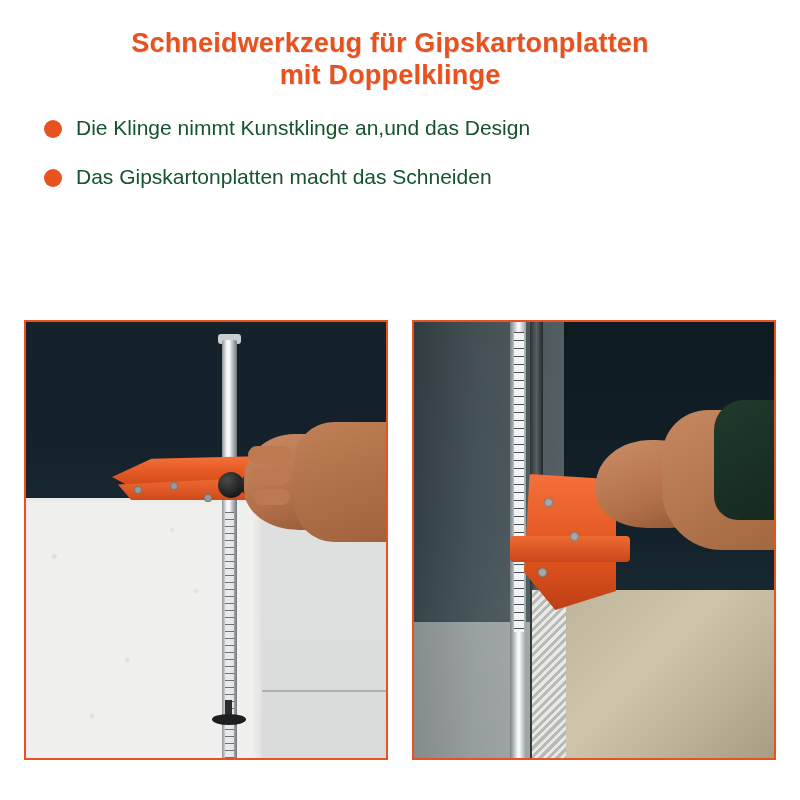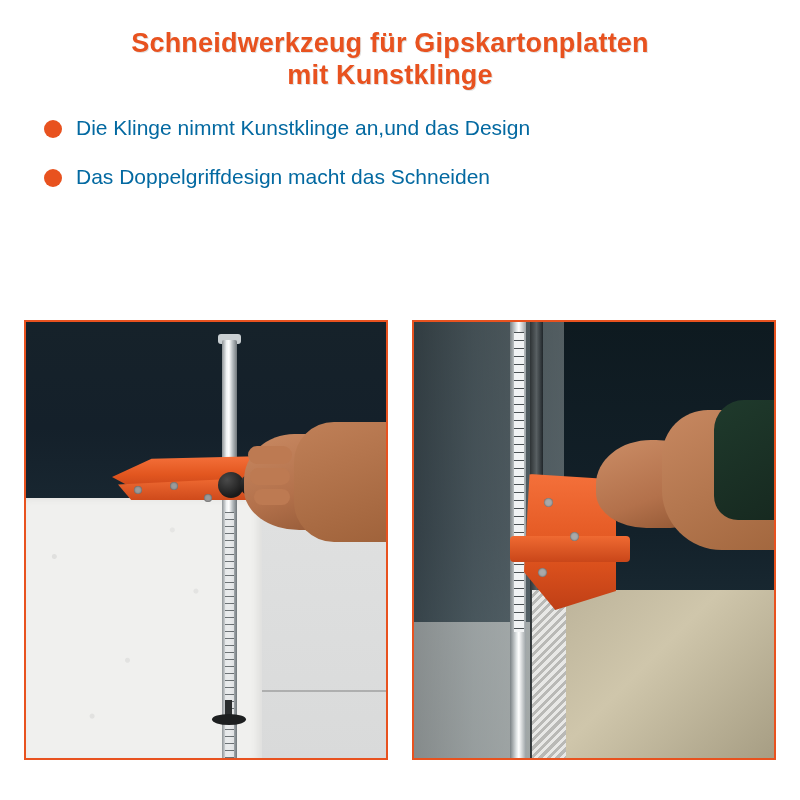--- a/index.html
+++ b/index.html
@@ -51,21 +51,21 @@
   .bullet-dot {
     flex: 0 0 auto;
     width: 18px;
     height: 18px;
     border-radius: 50%;
     background: #e8521f;
     margin-top: 6px;
     margin-right: 14px;
   }
   .bullet-text {
-    color: #0369a1;
+    color: #14532d;
     font-size: 21px;
     line-height: 1.32;
     max-width: 660px;
   }
 
   
   .photos {
     position: absolute;
     left: 24px;
     top: 320px;
@@ -330,37 +330,37 @@
   }
 </style>
 </head>
 <body>
 
 <div class="page">
 
   <div class="title-block">
     <div class="title">
       <span class="title-line">Schneidwerkzeug für Gipskartonplatten</span>
-      <span class="title-line">mit Kunstklinge</span>
+      <span class="title-line">mit Doppelklinge</span>
     </div>
   </div>
 
   <div class="bullets">
 
     <div class="bullet-row">
       <div class="bullet-dot"></div>
       <div class="bullet-text">
         <div>Die Klinge nimmt Kunstklinge an,und das Design</div>
       </div>
     </div>
 
     <div class="bullet-row">
       <div class="bullet-dot"></div>
       <div class="bullet-text">
-        <div>Das Doppelgriffdesign macht das Schneiden</div>
+        <div>Das Gipskartonplatten macht das Schneiden</div>
       </div>
     </div>
 
   </div>
 
   <div class="photos">
 
     <div class="photo">
       <div class="l-bg"></div>
       <div class="l-dark"></div>

